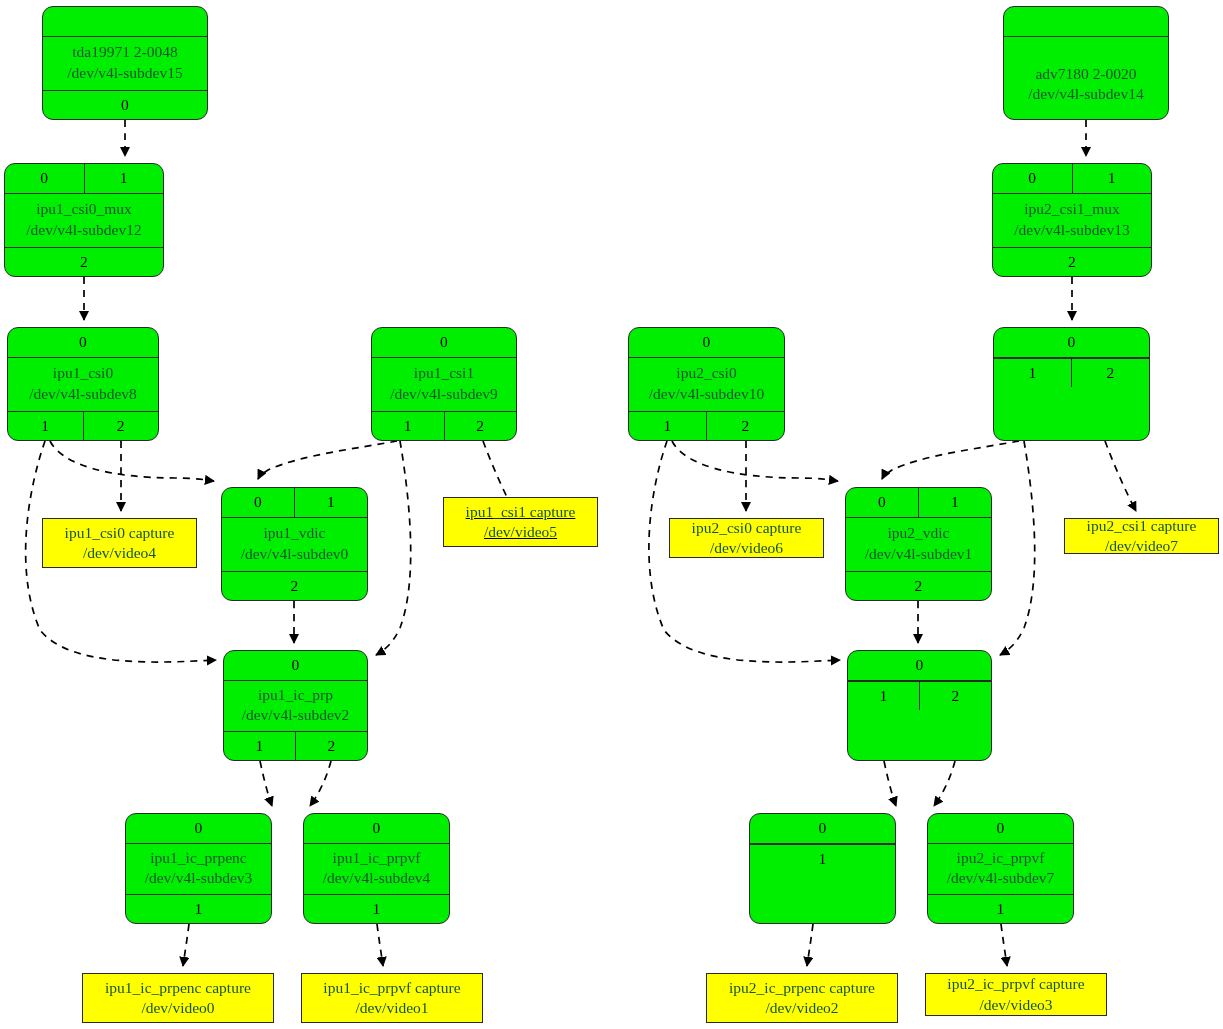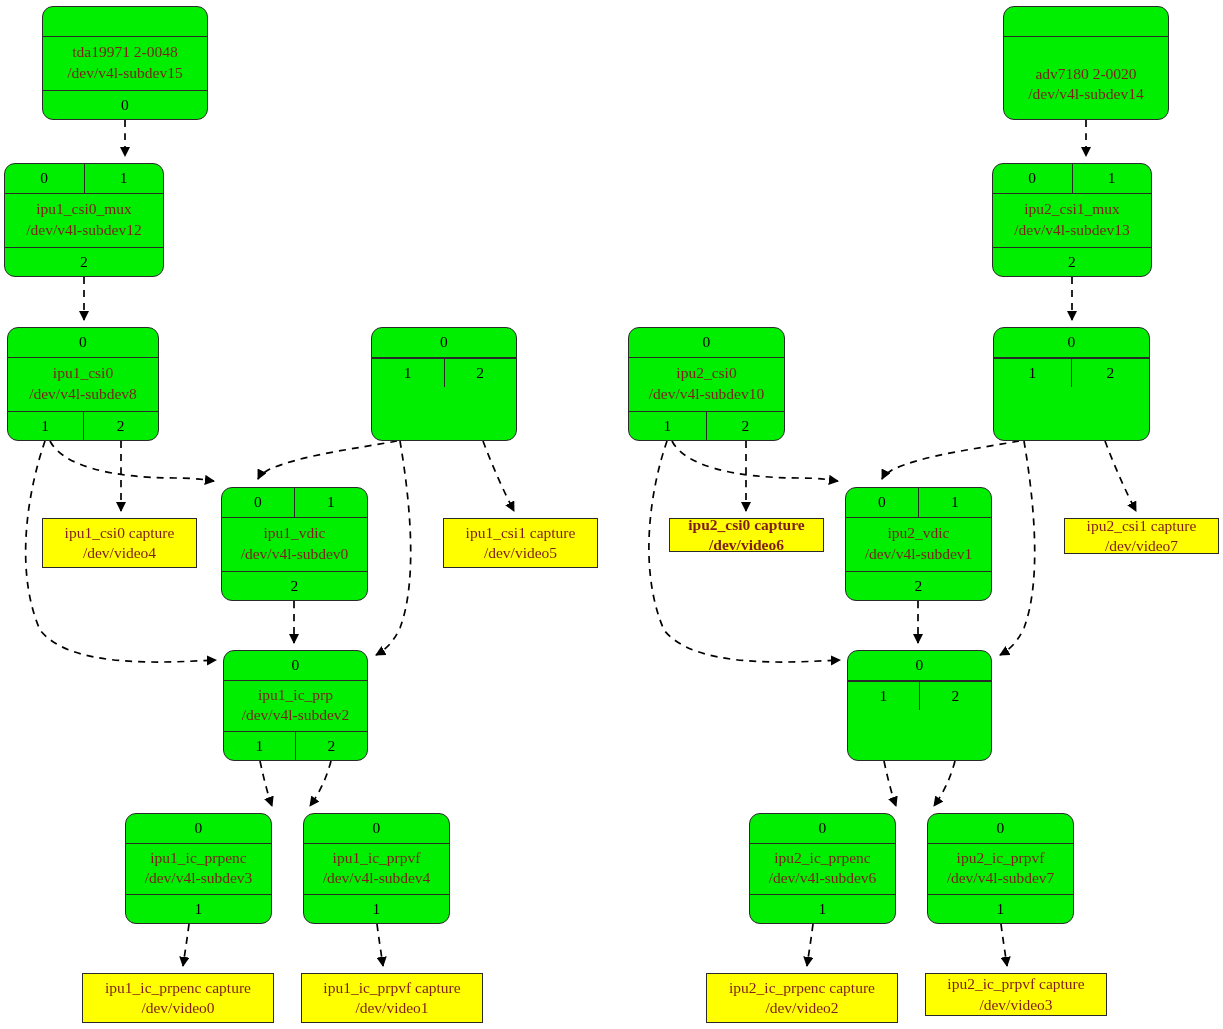--- a/index.html
+++ b/index.html
@@ -65,21 +65,21 @@
     display: flex;
     flex-direction: column;
     align-items: center;
     justify-content: center;
     padding: 3px 4px 4px 4px;
   }
   .body .line {
     font-size: 15.5px;
     line-height: 1.32;
     text-align: center;
-    color: #7f1d1d;
+    color: #14532d;
     white-space: nowrap;
   }
   .node.leaf .body { padding: 4px 14px; }
   .node.leaf .body .line { font-size: 15.5px; }
 </style>
 </head>
 <body>
 
 <div id="graph">
   <svg id="edge-layer" width="1223" height="1029" viewBox="0 0 1223 1029">
@@ -153,20 +153,24 @@
         </div>
         <div class="portrow bottom">
           <div class="port">1</div>
           <div class="port">2</div>
         </div>
       </div>
       <div class="node" style="left: 371px; top: 327px; width: 146px; height: 114px;">
         <div class="portrow top">
           <div class="port">0</div>
         </div>
+        <div class="body">
+          <div class="line">ipu1_csi1</div>
+          <div class="line">/dev/v4l-subdev9</div>
+        </div>
         <div class="portrow bottom">
           <div class="port">1</div>
           <div class="port">2</div>
         </div>
       </div>
       <div class="node" style="left: 628px; top: 327px; width: 157px; height: 114px;">
         <div class="portrow top">
           <div class="port">0</div>
         </div>
         <div class="body">
@@ -281,24 +285,20 @@
           <div class="line">/dev/v4l-subdev4</div>
         </div>
         <div class="portrow bottom">
           <div class="port">1</div>
         </div>
       </div>
       <div class="node" style="left: 749px; top: 813px; width: 147px; height: 111px;">
         <div class="portrow top">
           <div class="port">0</div>
         </div>
-        <div class="body">
-          <div class="line">ipu2_ic_prpenc</div>
-          <div class="line">/dev/v4l-subdev6</div>
-        </div>
         <div class="portrow bottom">
           <div class="port">1</div>
         </div>
       </div>
       <div class="node" style="left: 927px; top: 813px; width: 147px; height: 111px;">
         <div class="portrow top">
           <div class="port">0</div>
         </div>
         <div class="body">
           <div class="line">ipu2_ic_prpvf</div>
@@ -307,27 +307,27 @@
         <div class="portrow bottom">
           <div class="port">1</div>
         </div>
       </div>
       <div class="node leaf" style="left: 42px; top: 518px; width: 155px; height: 50px;">
         <div class="body">
           <div class="line">ipu1_csi0 capture</div>
           <div class="line">/dev/video4</div>
         </div>
       </div>
-      <div class="node leaf" style="left: 443px; top: 518px; width: 155px; height: 50px;">
+      <div class="node leaf" style="left: 443px; top: 497px; width: 155px; height: 50px; text-decoration: underline;">
         <div class="body">
           <div class="line">ipu1_csi1 capture</div>
           <div class="line">/dev/video5</div>
         </div>
       </div>
-      <div class="node leaf" style="left: 669px; top: 518px; width: 155px; height: 34px; font-weight: bold;">
+      <div class="node leaf" style="left: 669px; top: 518px; width: 155px; height: 40px;">
         <div class="body">
           <div class="line">ipu2_csi0 capture</div>
           <div class="line">/dev/video6</div>
         </div>
       </div>
       <div class="node leaf" style="left: 1064px; top: 518px; width: 155px; height: 36px;">
         <div class="body">
           <div class="line">ipu2_csi1 capture</div>
           <div class="line">/dev/video7</div>
         </div>

